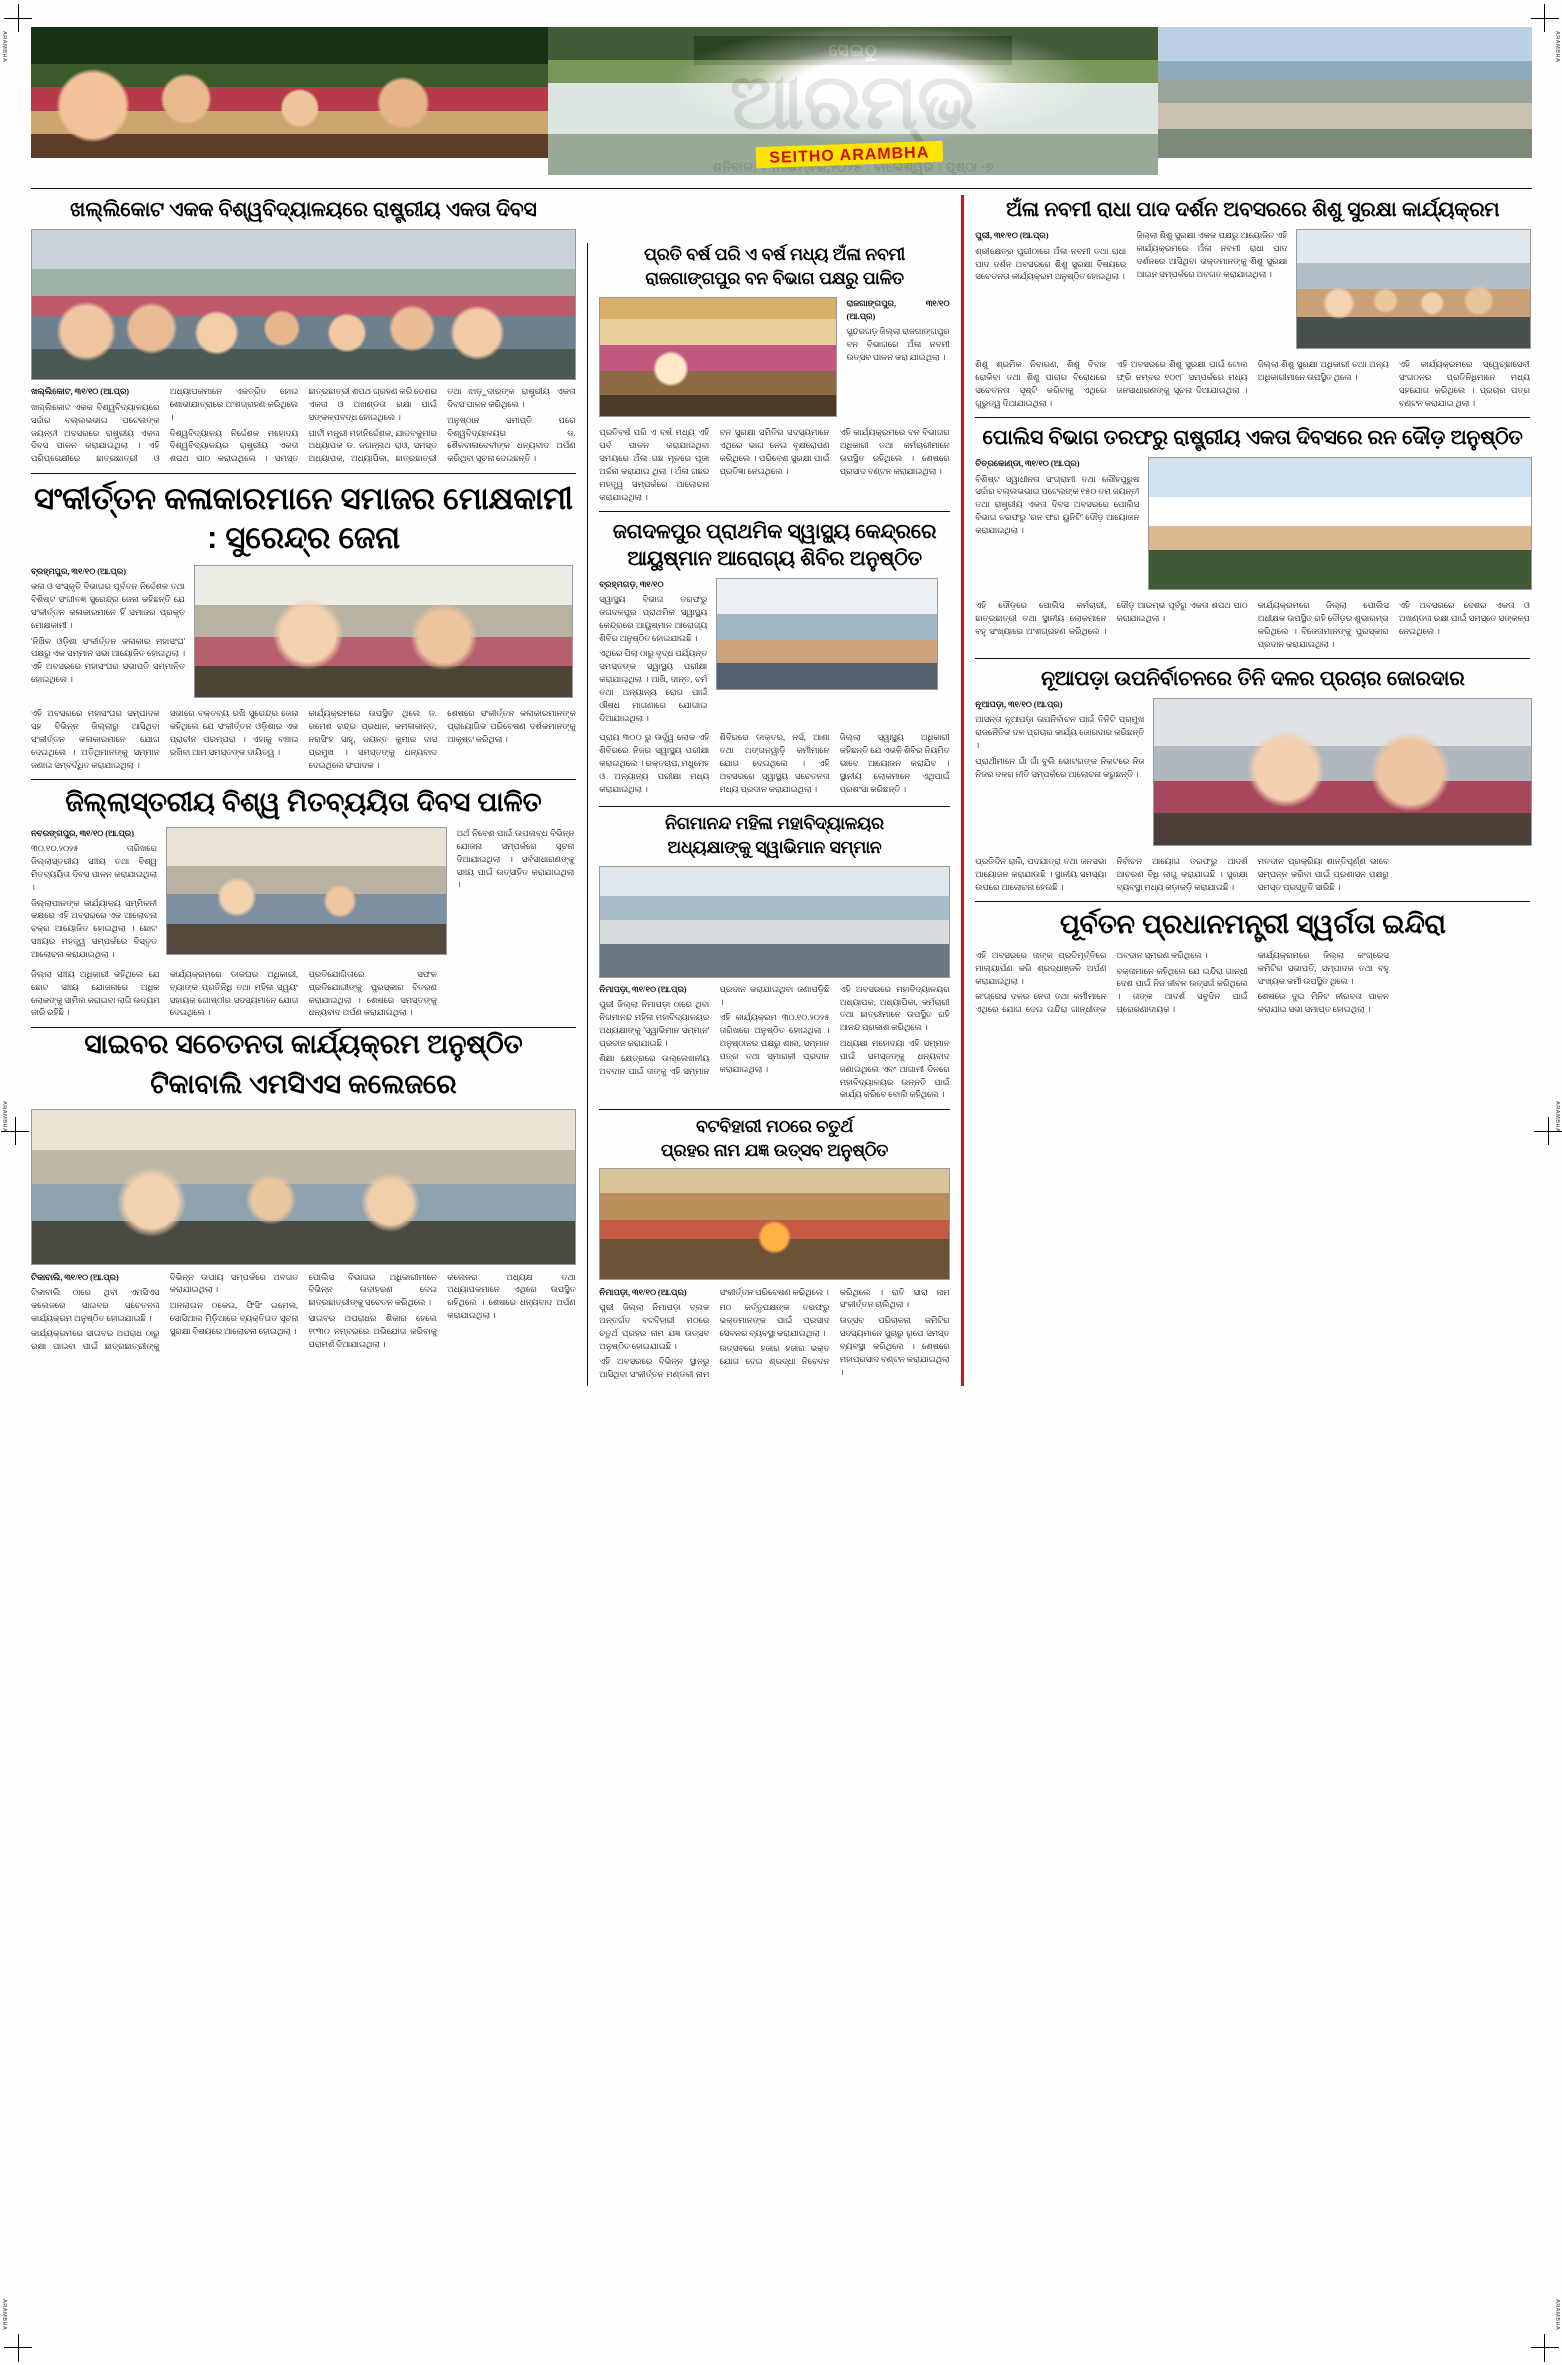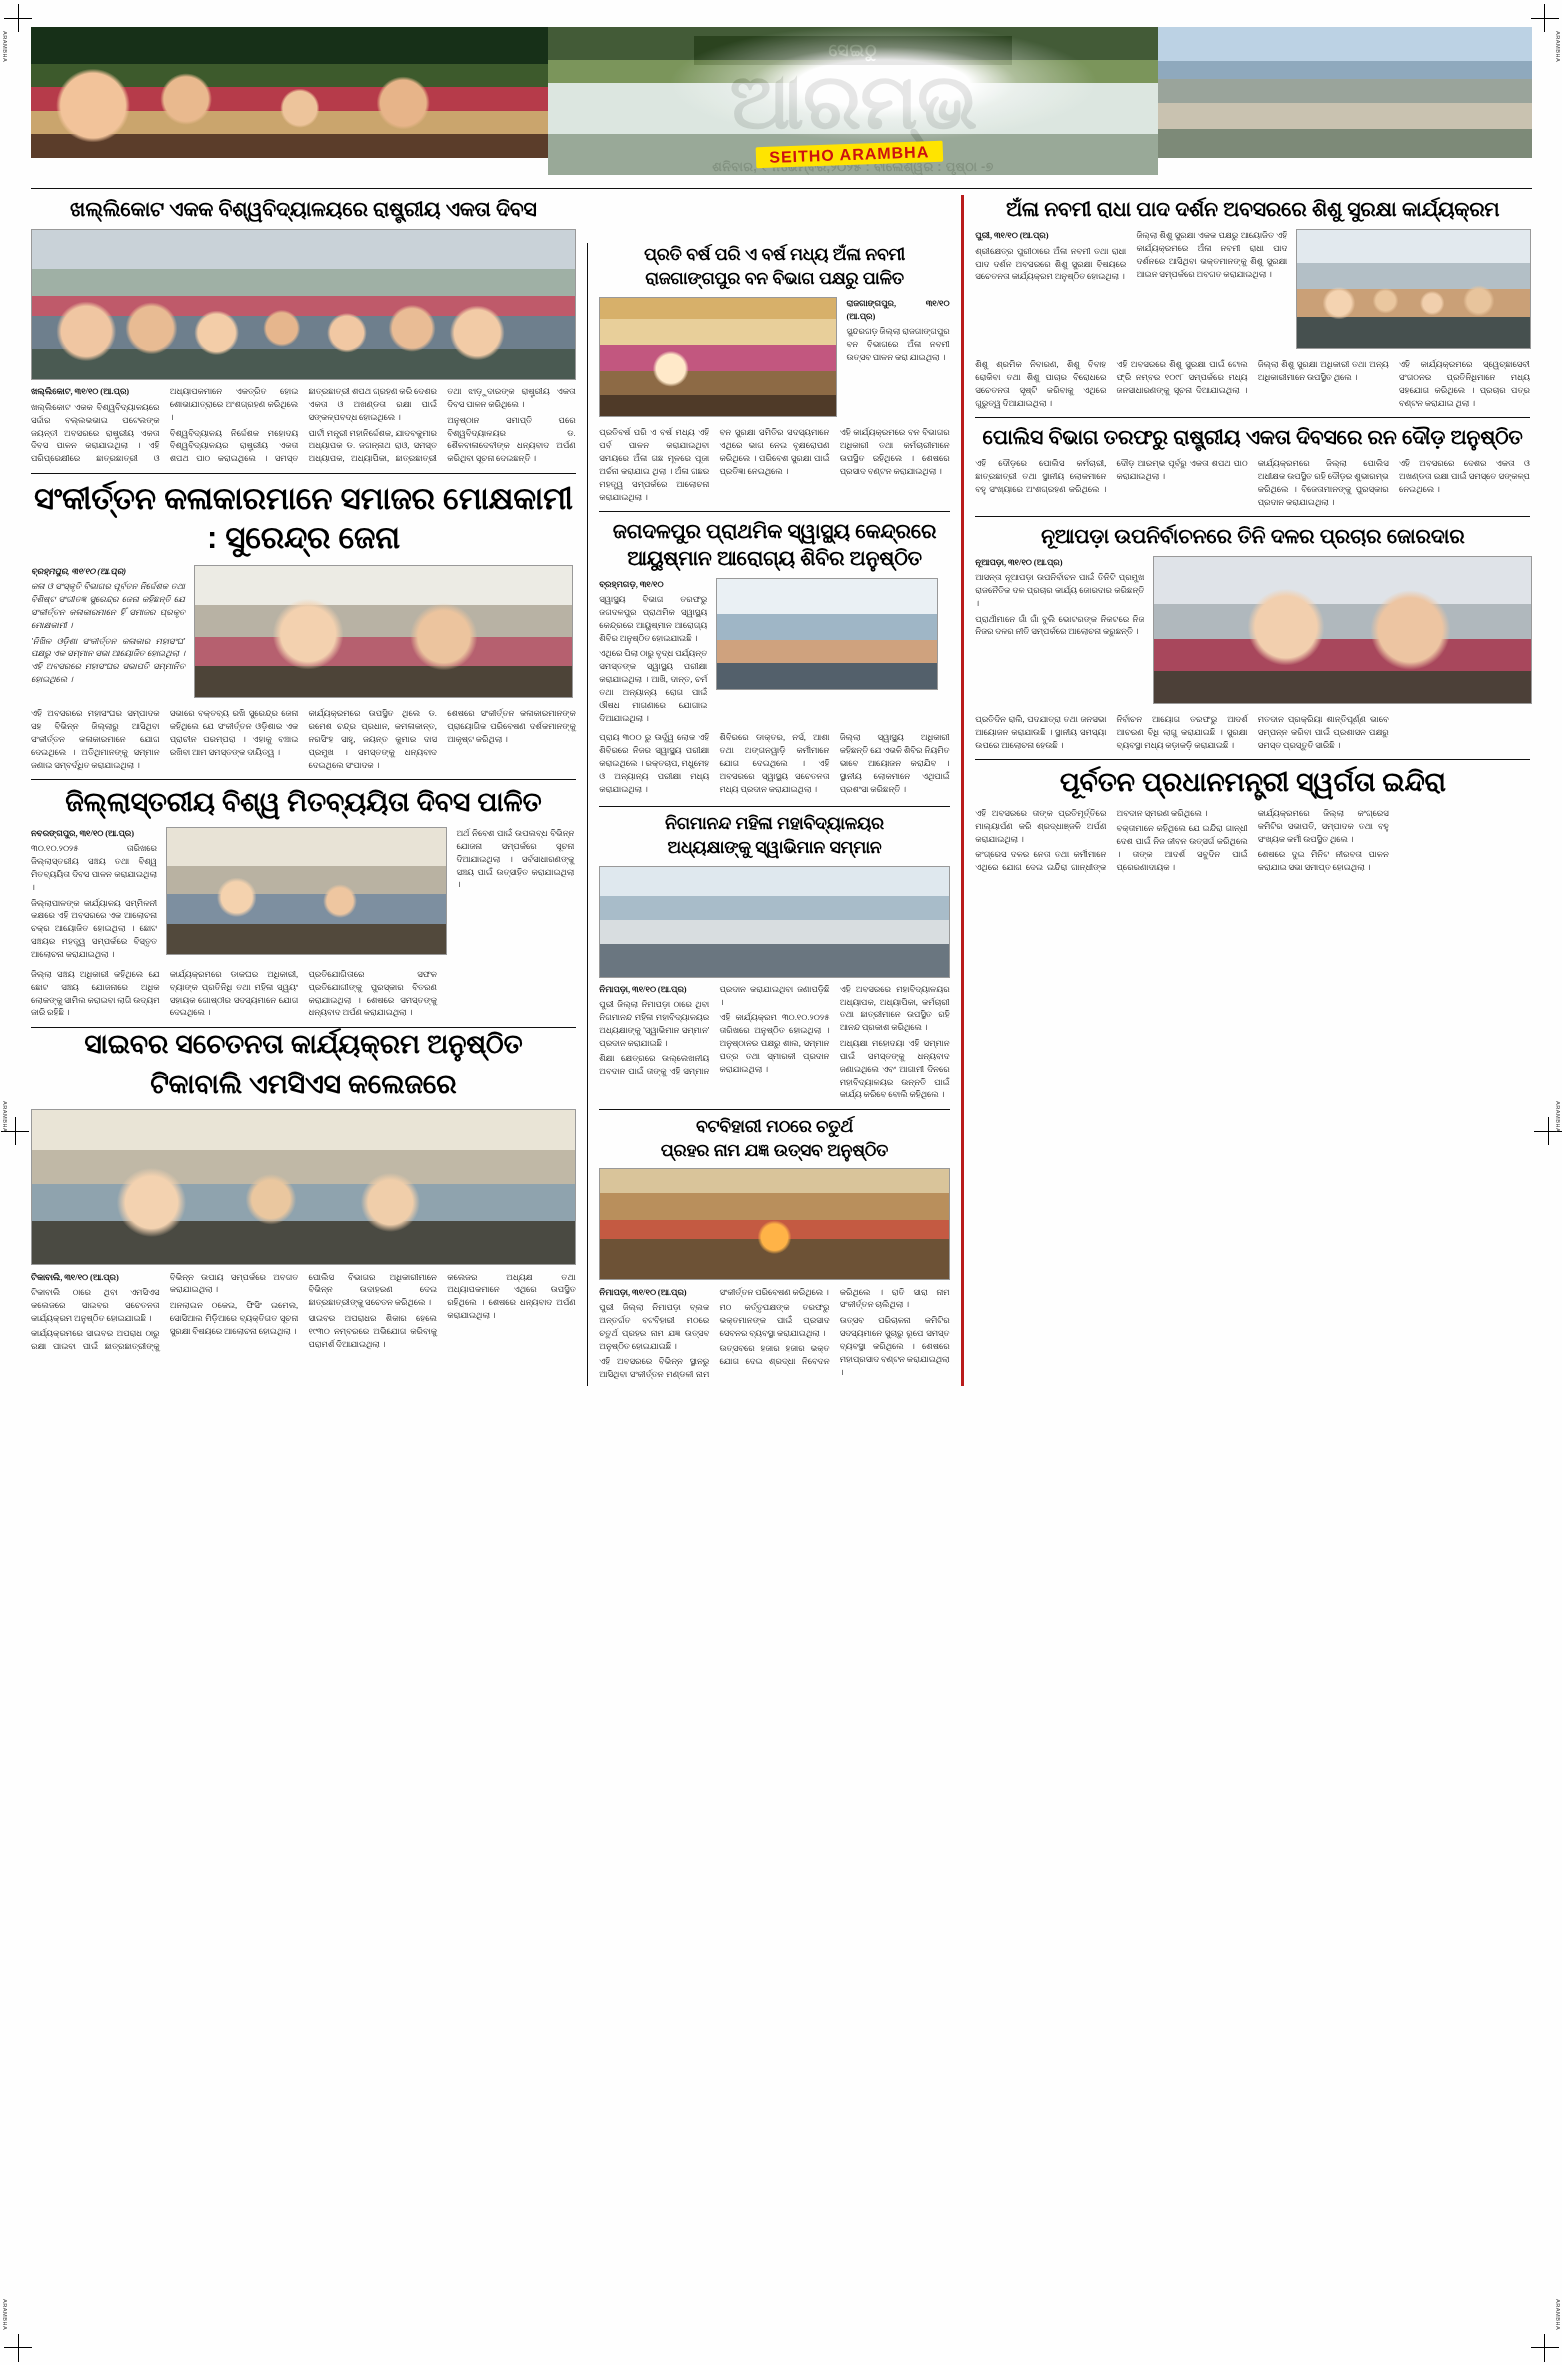--- a/index.html
+++ b/index.html
@@ -220,21 +220,21 @@
             <p>ପାର୍ଟୀ ମନ୍ତ୍ରୀ ମହାନିର୍ଦ୍ଦେଶକ, ଯାଦବକୁମାର ଅଧ୍ୟାପକ ଡ. ଜଗନ୍ନାଥ ରାଓ, ସମସ୍ତ ଅଧ୍ୟାପକ, ଅଧ୍ୟାପିକା, ଛାତ୍ରଛାତ୍ରୀ ତଥା ଝାଡ଼ୁଦାରଙ୍କ ରାଷ୍ଟ୍ରୀୟ ଏକତା ଦିବସ ପାଳନ କରିଥିଲେ ।</p>
             <p>ଅନୁଷ୍ଠାନ ସମାପ୍ତି ପରେ ବିଶ୍ୱବିଦ୍ୟାଳୟର ଡ. ଶୈଳବାଳାଦେବୀଙ୍କ ଧନ୍ୟବାଦ ଅର୍ପଣ କରିଥିବା ସୂଚନା ଦେଇଛନ୍ତି ।</p>
           </div>
         </div>
 
         <hr class="hr">
 
         <div class="block">
           <h2 class="head big">ସଂକୀର୍ତ୍ତନ କଳାକାରମାନେ ସମାଜର ମୋକ୍ଷକାମୀ : ସୁରେନ୍ଦ୍ର ଜେନା</h2>
           <div class="wrap-row">
-            <div class="colbox" style="flex:0 0 154px;font-style:italic;">
+            <div class="colbox" style="flex:0 0 154px;">
               <div class="body">
                 <p class="lead">ବ୍ରହ୍ମପୁର, ୩୧/୧୦ (ଆ.ପ୍ର)</p>
                 <p>କଳା ଓ ସଂସ୍କୃତି ବିଭାଗର ପୂର୍ବତନ ନିର୍ଦ୍ଦେଶକ ତଥା ବିଶିଷ୍ଟ ସଂଗୀତଜ୍ଞ ସୁରେନ୍ଦ୍ର ଜେନା କହିଛନ୍ତି ଯେ ସଂକୀର୍ତ୍ତନ କଳାକାରମାନେ ହିଁ ସମାଜର ପ୍ରକୃତ ମୋକ୍ଷକାମୀ ।</p>
                 <p>'ନିଖିଳ ଓଡ଼ିଶା ସଂକୀର୍ତ୍ତନ କଳାକାର ମହାସଂଘ' ପକ୍ଷରୁ ଏକ ସମ୍ମାନ ସଭା ଆୟୋଜିତ ହୋଇଥିଲା । ଏହି ଅବସରରେ ମହାସଂଘର ସଭାପତି ସମ୍ମାନିତ ହୋଇଥିଲେ ।</p>
               </div>
             </div>
             <div class="photo photo-inline ph-mic" style="width:377px;height:131px;"></div>
           </div>
           <div class="body c4" style="margin-top:4.1px;">
             <p>ଏହି ଅବସରରେ ମହାସଂଘର ସମ୍ପାଦକ ସହ ବିଭିନ୍ନ ଜିଲ୍ଲାରୁ ଆସିଥିବା ସଂକୀର୍ତ୍ତନ କଳାକାରମାନେ ଯୋଗ ଦେଇଥିଲେ । ଅତିଥିମାନଙ୍କୁ ସମ୍ମାନ ଜଣାଇ ସମ୍ବର୍ଦ୍ଧିତ କରାଯାଇଥିଲା ।</p>
@@ -384,20 +384,29 @@
             <p>ଶିଶୁ ଶ୍ରମିକ ନିବାରଣ, ଶିଶୁ ବିବାହ ରୋକିବା ତଥା ଶିଶୁ ପାଚାର ବିରୋଧରେ ସଚେତନତା ସୃଷ୍ଟି କରିବାକୁ ଏଥିରେ ଗୁରୁତ୍ୱ ଦିଆଯାଇଥିଲା ।</p>
             <p>ଏହି ଅବସରରେ ଶିଶୁ ସୁରକ୍ଷା ପାଇଁ ଟୋଲ ଫ୍ରି ନମ୍ବର ୧୦୯୮ ସମ୍ପର୍କରେ ମଧ୍ୟ ଜନସାଧାରଣଙ୍କୁ ସୂଚନା ଦିଆଯାଇଥିଲା । ଜିଲ୍ଲା ଶିଶୁ ସୁରକ୍ଷା ଅଧିକାରୀ ତଥା ଅନ୍ୟ ଅଧିକାରୀମାନେ ଉପସ୍ଥିତ ଥିଲେ ।</p>
             <p>ଏହି କାର୍ଯ୍ୟକ୍ରମରେ ସ୍ୱେଚ୍ଛାସେବୀ ସଂଗଠନର ପ୍ରତିନିଧିମାନେ ମଧ୍ୟ ସହଯୋଗ କରିଥିଲେ । ପ୍ରଚାର ପତ୍ର ବଣ୍ଟନ କରାଯାଇ ଥିଲା ।</p>
           </div>
         </div>
 
         <hr class="hr">
 
         <div class="block">
           <h2 class="head">ପୋଲିସ ବିଭାଗ ତରଫରୁ ରାଷ୍ଟ୍ରୀୟ ଏକତା ଦିବସରେ ରନ ଦୌଡ଼ ଅନୁଷ୍ଠିତ</h2>
+          <div class="wrap-row">
+            <div class="colbox" style="flex:0 0 164px;">
+              <div class="body">
+                <p class="lead">ଚିତ୍ରକୋଣ୍ଡା, ୩୧/୧୦ (ଆ.ପ୍ର)</p>
+                <p>ବିଶିଷ୍ଟ ସ୍ୱାଧୀନତା ସଂଗ୍ରାମୀ ତଥା ଲୌହପୁରୁଷ ସର୍ଦ୍ଦାର ବଲ୍ଲଭଭାଇ ପଟେଲଙ୍କ ୧୫୦ ତମ ଜୟନ୍ତୀ ତଥା ରାଷ୍ଟ୍ରୀୟ ଏକତା ଦିବସ ଅବସରରେ ପୋଲିସ ବିଭାଗ ତରଫରୁ 'ରନ ଫର ୟୁନିଟି' ଦୌଡ଼ ଆୟୋଜନ କରାଯାଇଥିଲା ।</p>
+              </div>
+            </div>
+            <div class="photo photo-inline ph-march" style="width:382px;height:131px;"></div>
+          </div>
           <div class="body c4" style="margin-top:4.1px;">
             <p>ଏହି ଦୌଡ଼ରେ ପୋଲିସ କର୍ମଚାରୀ, ଛାତ୍ରଛାତ୍ରୀ ତଥା ସ୍ଥାନୀୟ ଲୋକମାନେ ବହୁ ସଂଖ୍ୟାରେ ଅଂଶଗ୍ରହଣ କରିଥିଲେ । ଦୌଡ଼ ଆରମ୍ଭ ପୂର୍ବରୁ ଏକତା ଶପଥ ପାଠ କରାଯାଇଥିଲା ।</p>
             <p>କାର୍ଯ୍ୟକ୍ରମରେ ଜିଲ୍ଲା ପୋଲିସ ଅଧୀକ୍ଷକ ଉପସ୍ଥିତ ରହି ଦୌଡ଼ର ଶୁଭାରମ୍ଭ କରିଥିଲେ । ବିଜେତାମାନଙ୍କୁ ପୁରସ୍କାର ପ୍ରଦାନ କରାଯାଇଥିଲା ।</p>
             <p>ଏହି ଅବସରରେ ଦେଶର ଏକତା ଓ ଅଖଣ୍ଡତା ରକ୍ଷା ପାଇଁ ସମସ୍ତେ ସଙ୍କଳ୍ପ ନେଇଥିଲେ ।</p>
           </div>
         </div>
 
         <hr class="hr">
 
         <div class="block">

